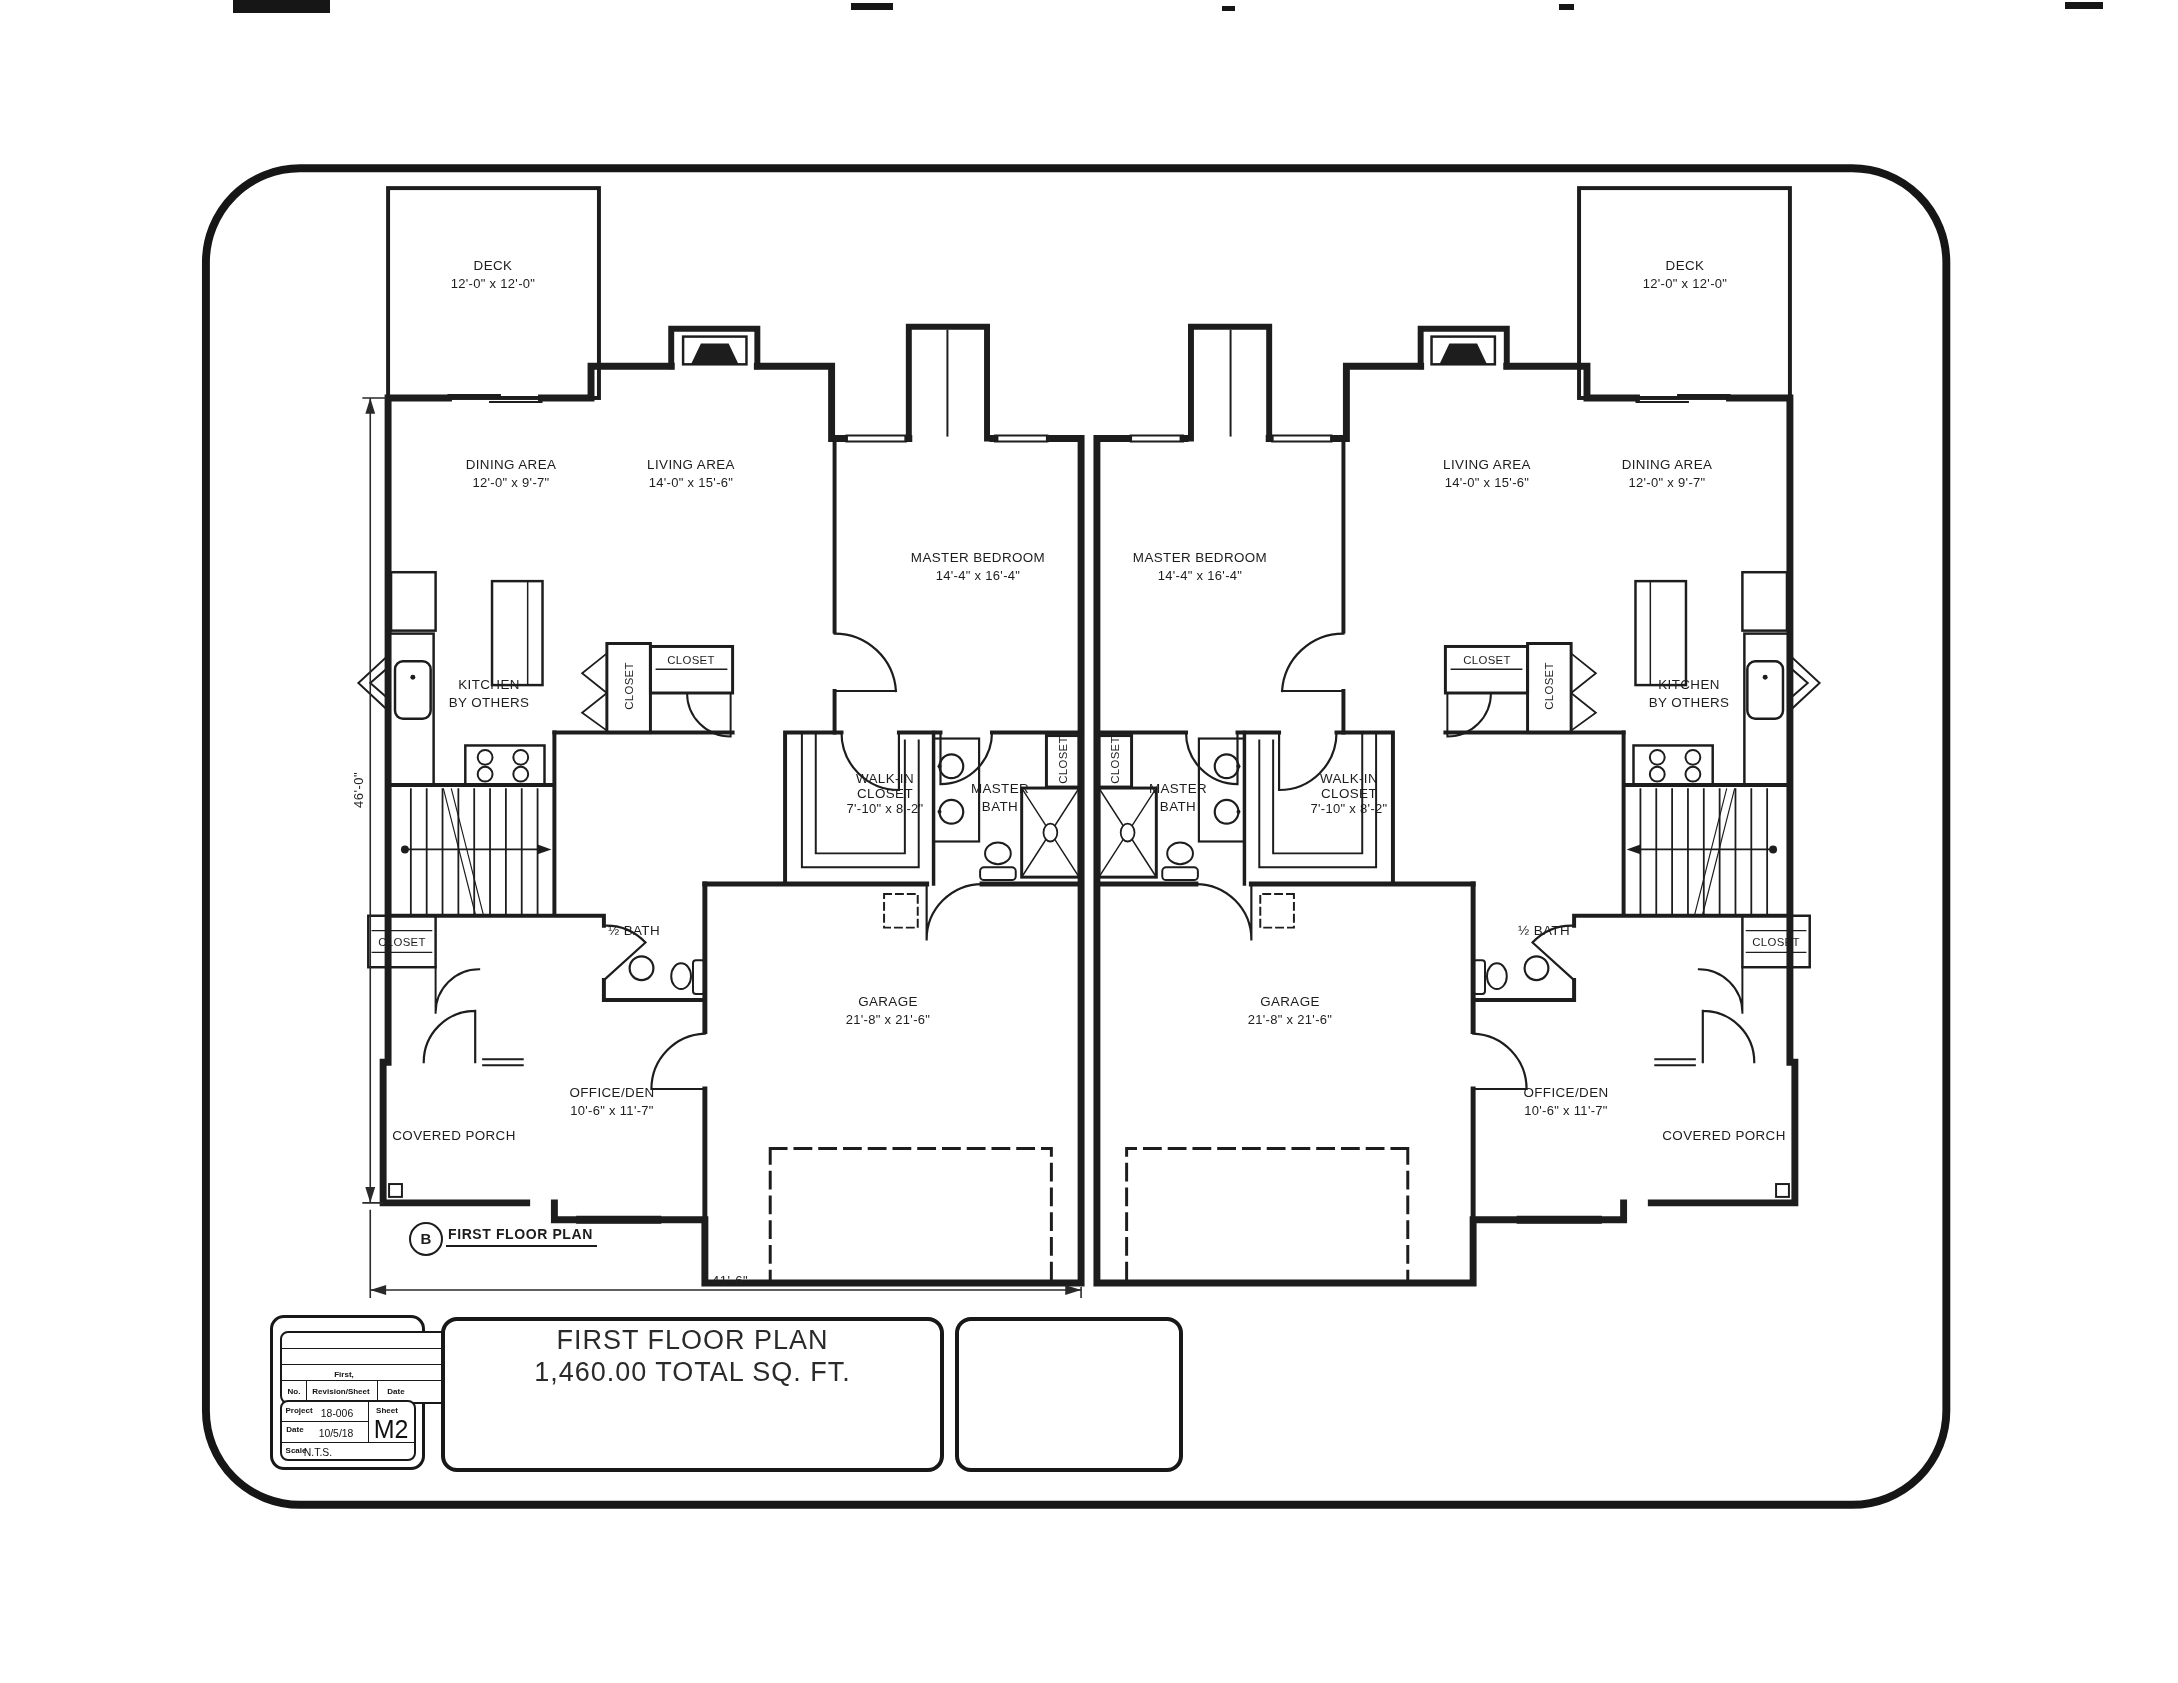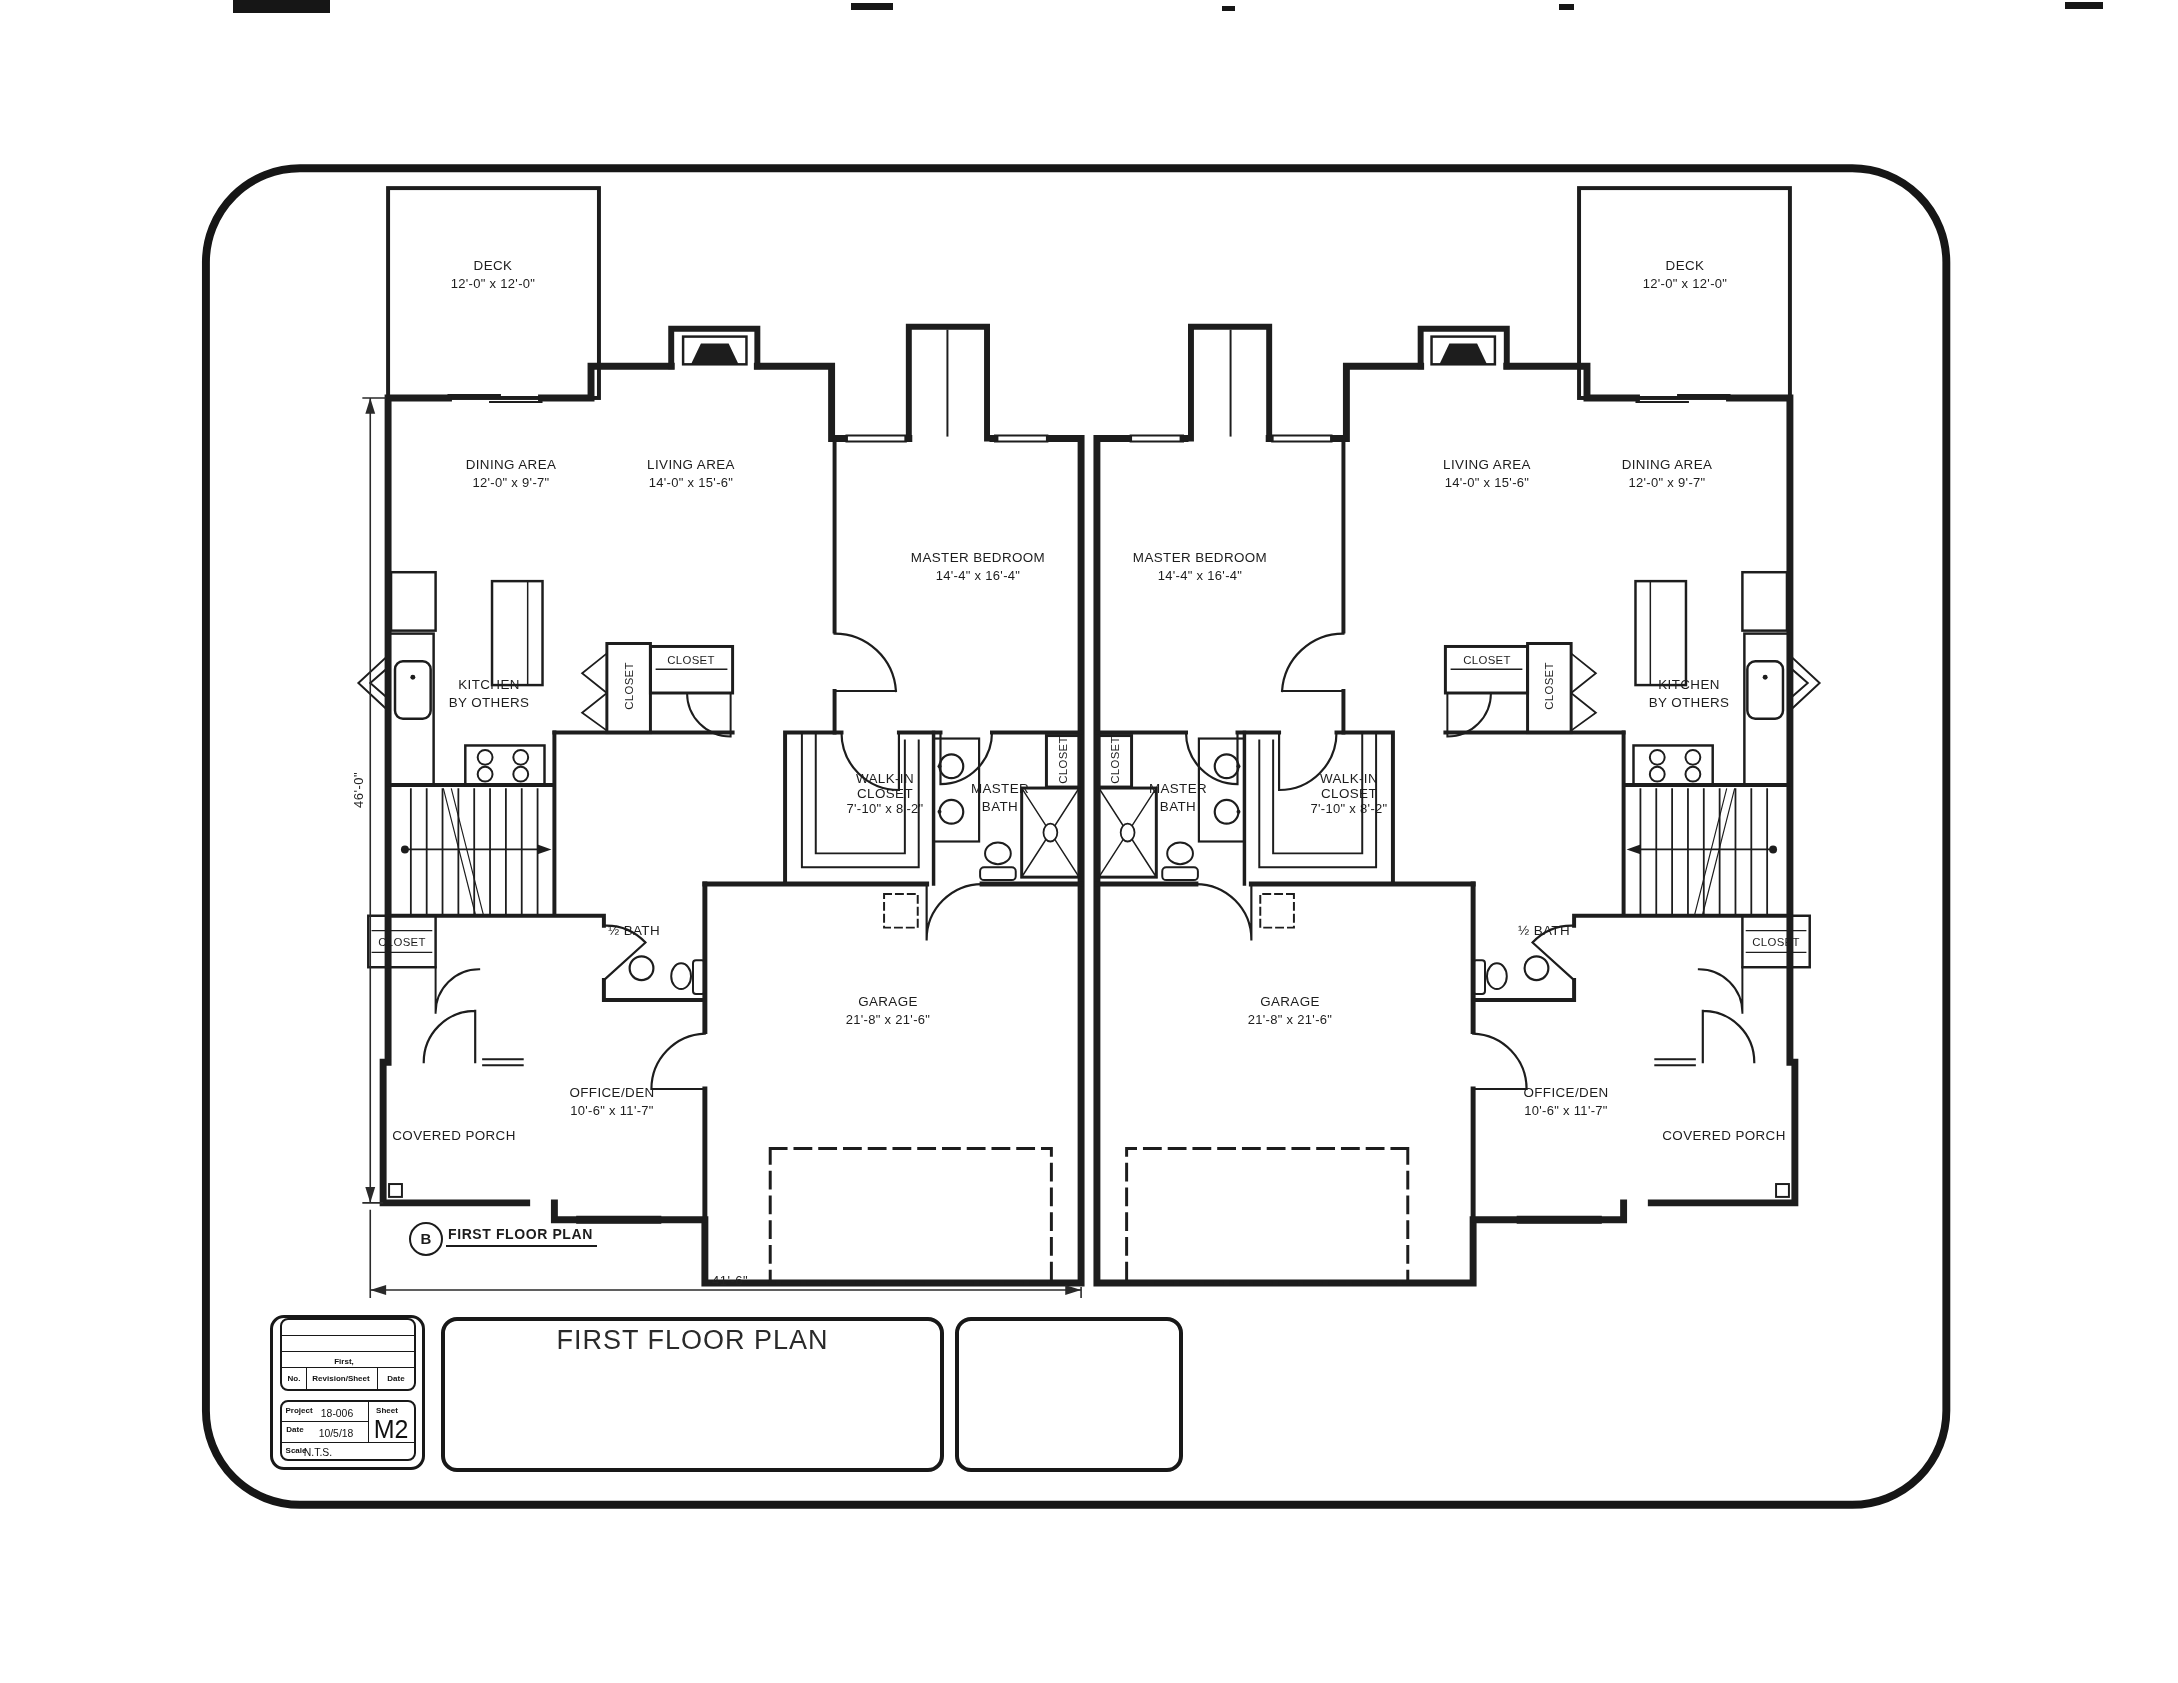--- a/index.html
+++ b/index.html
@@ -20,21 +20,21 @@
              border-bottom:2.5px solid #1b1b1b;padding:0 4px 3px 2px;}
   
   .box{position:absolute;border:4px solid #181818;border-radius:16px;background:#fff;}
   .tb-title{left:441px;top:1317px;width:495px;height:147px;text-align:center;}
   .tb-title .t1{font-size:50px;letter-spacing:1px;margin-top:12px;color:#222;}
   .tb-title .t2{font-size:27px;letter-spacing:1px;margin-top:4px;color:#2a2a2a;}
   .tb-title .t3{font-size:27px;letter-spacing:1px;margin-top:1px;color:#2a2a2a;}
   .tb-empty{left:955px;top:1317px;width:220px;height:147px;}
   .tb-info{left:270px;top:1315px;width:149px;height:149px;border-width:3px;border-radius:14px;}
   .itbl{position:absolute;border:2px solid #181818;border-radius:8px;background:#fff;}
-  .itbl.top{left:7px;top:0;width:132px;height:69px;}
+  .itbl.top{left:7px;top:13px;width:132px;height:69px;padding-left:36px;}
   .itbl.bot{left:7px;top:82px;width:132px;height:57px;}
   .hline{position:absolute;left:0;width:100%;height:0;border-top:1.5px solid #181818;}
   .vline{position:absolute;top:0;width:0;border-left:1.5px solid #181818;}
   .cellhdr{position:absolute;font-size:8px;font-weight:bold;color:#111;transform:translate(-50%,-50%);white-space:nowrap;}
   .cellval{position:absolute;font-size:10.4px;color:#111;transform:translate(-50%,-50%);white-space:nowrap;}
   .sheetbig{position:absolute;font-size:25px;color:#111;transform:translate(-50%,-50%);}
   .scanmark{position:absolute;background:#161616;}
 </style>
 </head>
 <body>
@@ -298,18 +298,19 @@
       <div class="cellval" style="left:54px;top:31px">10/5/18</div>
       <div class="cellhdr" style="left:14px;top:48px">Scale</div>
       <div class="cellval" style="left:36px;top:50px">N.T.S.</div>
       <div class="cellhdr" style="left:105px;top:8px">Sheet</div>
       <div class="sheetbig" style="left:109px;top:27px">M2</div>
     </div>
   </div>
 
   <div class="box tb-title">
     <div class="t2">FIRST FLOOR PLAN</div>
+    <div class="t3">1,460.00 TOTAL SQ. FT.</div>
   </div>
 
   <div class="box tb-empty"></div>
 
 </div>
 
 
 </body></html>

